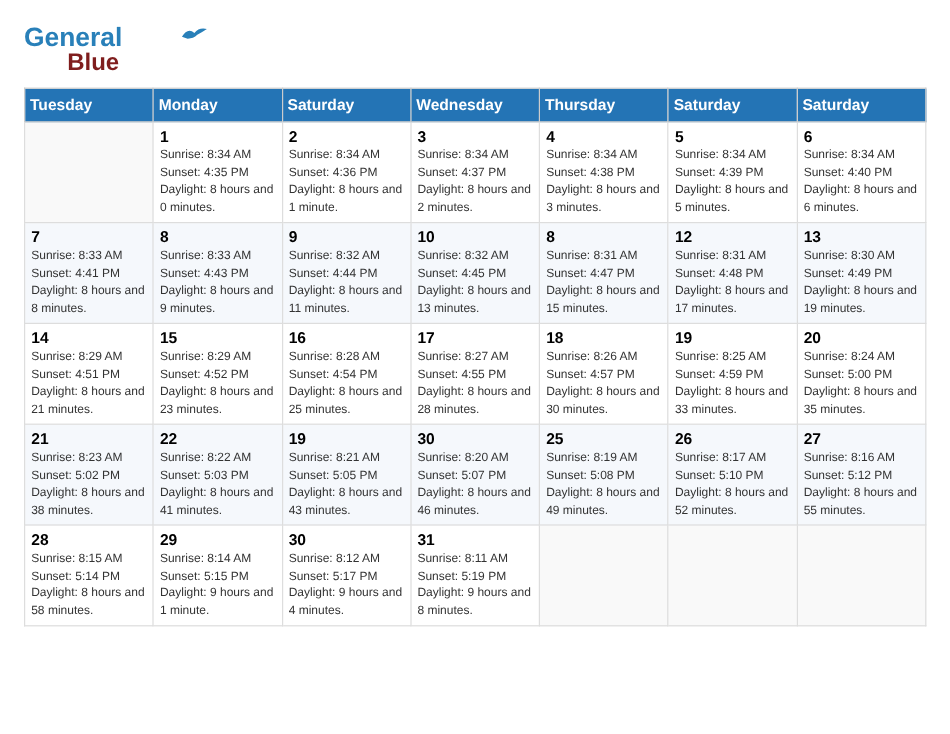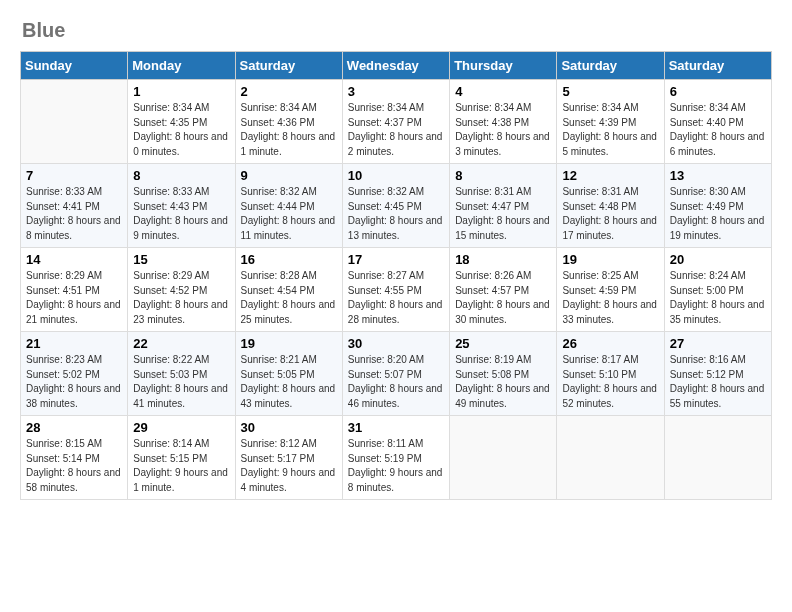--- a/index.html
+++ b/index.html
@@ -92,34 +92,42 @@
     }
     tr:nth-child(even) td.empty {
       background: #f0f3f7;
     }
   </style>
 </head>
 <body>
 
 <div class="header">
   <div class="logo">
+    <div style="display:flex;align-items:center;">
+      <span class="logo-text">
+        <span>General</span>
+      </span>
+      <svg class="logo-bird" viewBox="0 0 30 20" xmlns="http://www.w3.org/2000/svg">
+        <path d="M2,12 Q8,2 15,8 Q20,2 28,4 Q22,8 18,10 Q14,14 8,14 Z" fill="#2980b9"></path>
+      </svg>
+    </div>
     <div style="margin-left:2px;">
-      <span class="logo-text" style="color:#737373;font-size:20px;">Blue</span>
+      <span class="logo-text" style="color:#7f1d1d;font-size:20px;margin-left:34px;">Blue</span>
     </div>
   </div>
   <div class="title-block">
     <div class="month-title"></div>
     <div class="location"></div>
   </div>
 </div>
 
 <table>
   <thead>
     <tr>
-    <th>Sunday</th>
+    <th>Tuesday</th>
         <th>Monday</th>
         <th>Saturday</th>
         <th>Wednesday</th>
         <th>Thursday</th>
         <th>Saturday</th>
         <th>Saturday</th>
       </tr>
   </thead>
   <tbody id="calendar-body">
   <tr>

